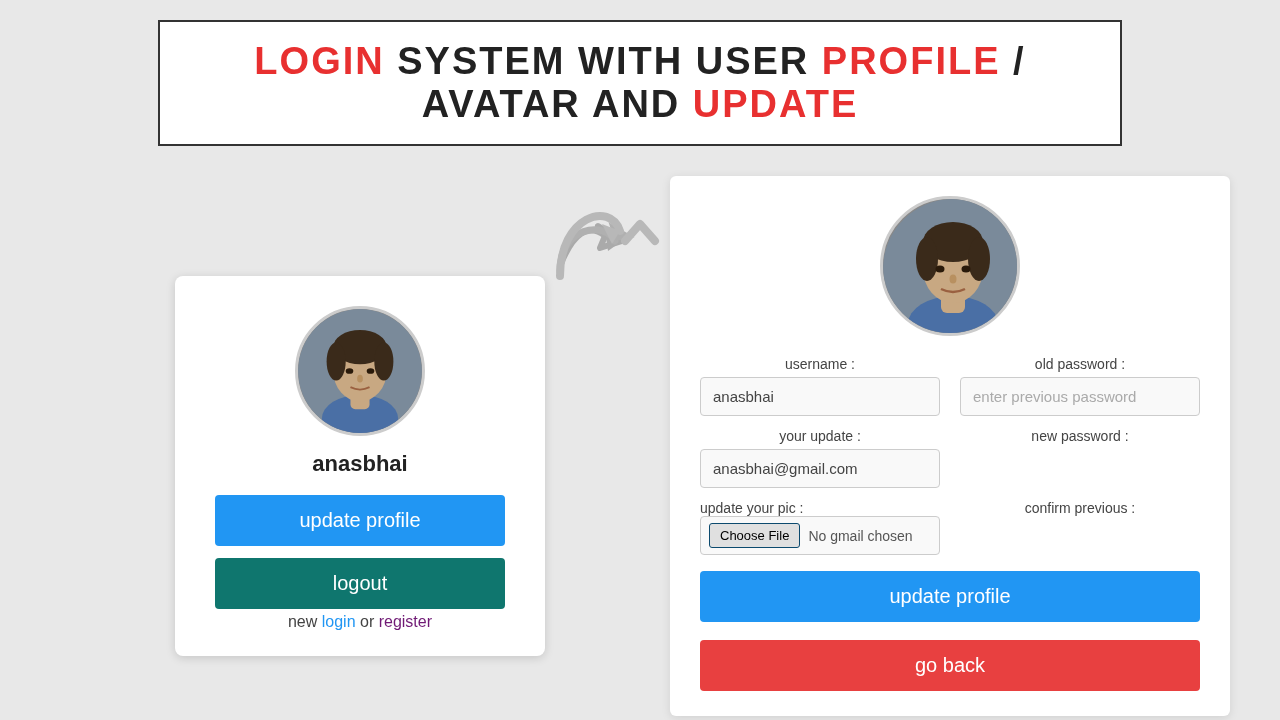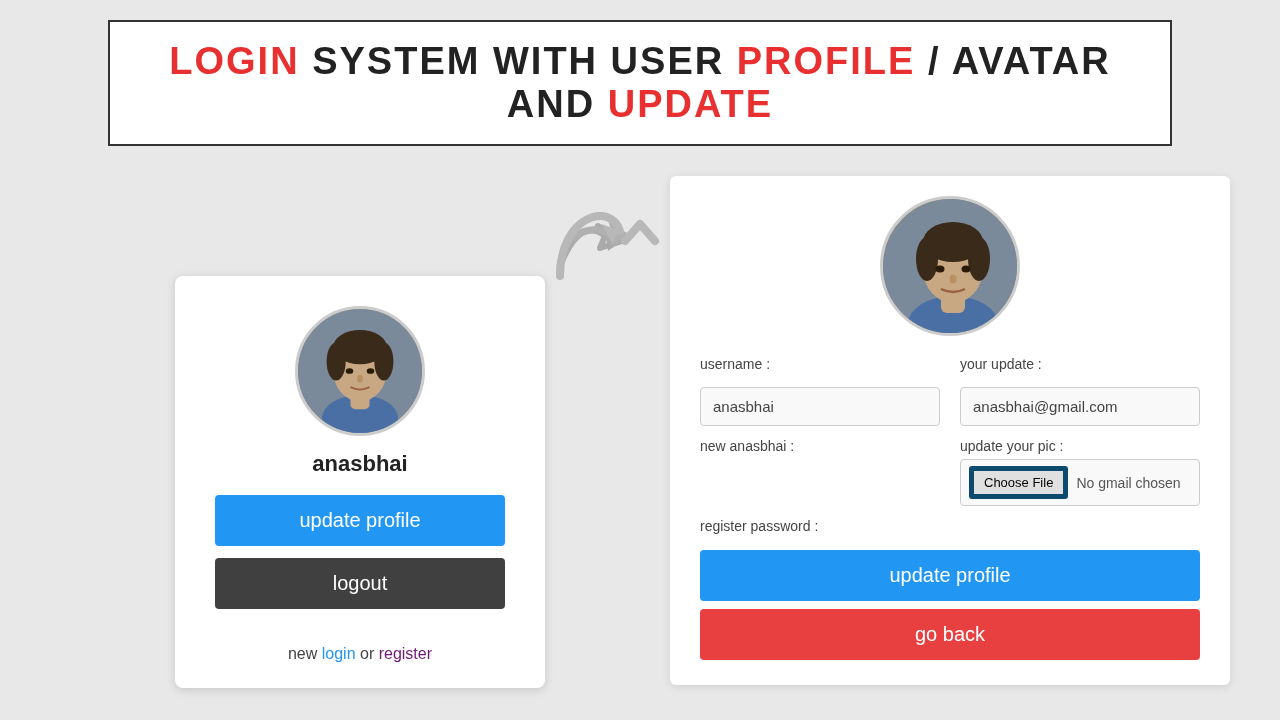--- a/index.html
+++ b/index.html
@@ -13,21 +13,21 @@
       display: flex;
       flex-direction: column;
       align-items: center;
       padding: 20px;
     }
 
     
     .header-banner {
       background: white;
       border: 2px solid #333;
-      width: 1064px;
+      width: 964px;
       padding: 18px 23px;
       text-align: center;
       margin-bottom: 30px;
     }
 
     .header-title {
       font-size: 38px;
       font-weight: 900;
       letter-spacing: 2px;
       color: #222;
@@ -113,29 +113,29 @@
       border: none;
       border-radius: 4px;
       padding: 14px 0;
       width: 100%;
       font-size: 20px;
       cursor: pointer;
       margin-bottom: 12px;
     }
 
     .btn-logout {
-      background: #404040;
+      background: #0f766e;
       color: white;
       border: none;
       border-radius: 4px;
       padding: 14px 0;
       width: 100%;
       font-size: 20px;
       cursor: pointer;
-      margin-bottom: 36px;
+      margin-bottom: 4px;
     }
 
     .new-user-text {
       font-size: 16px;
       color: #444;
     }
 
     .new-user-text a.blue {
       color: #2196f3;
       text-decoration: none;
@@ -176,21 +176,22 @@
     .form-grid {
       display: grid;
       grid-template-columns: 1fr 1fr;
       gap: 12px 20px;
       width: 100%;
     }
 
     .form-group {
       display: flex;
       flex-direction: column;
-      gap: 15px;
+      gap: 5px;
+      align-items: center;
     }
 
     .form-label {
       font-size: 14px;
       color: #444;
     }
 
     .form-input {
       border: 1px solid #ccc;
       border-radius: 4px;
@@ -202,36 +203,35 @@
       width: 100%;
     }
 
     .form-input::placeholder {
       color: #aaa;
     }
 
     .file-upload-group {
       display: flex;
       flex-direction: column;
-      gap: 5px;
     }
 
     .file-input-wrapper {
       display: flex;
       align-items: center;
       border: 1px solid #ccc;
       border-radius: 4px;
       background: #f9f9f9;
       padding: 6px 8px;
       gap: 8px;
     }
 
     .choose-file-btn {
       background: #e0e0e0;
-      border: 5px solid #0c4a6e;
+      border: 1px solid #0c4a6e;
       border-radius: 3px;
       padding: 4px 10px;
       font-size: 13px;
       cursor: pointer;
       white-space: nowrap;
     }
 
     .file-chosen-text {
       font-size: 14px;
       color: #555;
@@ -251,21 +251,21 @@
 
     .btn-go-back {
       background: #e84040;
       color: white;
       border: none;
       border-radius: 4px;
       padding: 14px 0;
       width: 100%;
       font-size: 20px;
       cursor: pointer;
-      margin-top: 8px;
+      margin-top: 18px;
     }
 
     
   </style>
 </head>
 <body>
 
 <div class="header-banner">
   <div class="header-title">
     <span class="red">LOGIN</span><span> SYSTEM WITH USER </span><span class="red">PROFILE</span><span> / AVATAR AND </span><span class="red">UPDATE</span>
@@ -358,41 +358,45 @@
       </svg>
     </div>
 
     <div class="form-grid">
 
       <div class="form-group">
         <label class="form-label">username :</label>
         <input class="form-input" type="text" value="anasbhai" style="">
       </div>
 
+      <div class="form-group">
+        <label class="form-label">old password :</label>
+        <input class="form-input" type="password" placeholder="enter previous password" style="">
+      </div>
 
       <div class="form-group">
         <label class="form-label">your update :</label>
         <input class="form-input" type="email" value="anasbhai@gmail.com" style="">
       </div>
 
       <div class="form-group">
-        <label class="form-label">new anasbhai :</label>
+        <label class="form-label">new password :</label>
       </div>
 
       <div class="file-upload-group">
         <label class="form-label">update your pic :</label>
         <div class="file-input-wrapper">
           <button class="choose-file-btn">Choose File</button>
           <span class="file-chosen-text">No gmail chosen</span>
 
         </div>
       </div>
 
       <div class="form-group">
-        <label class="form-label">register password :</label>
+        <label class="form-label">confirm previous :</label>
       </div>
 
     </div>
 
     <button class="btn-update-profile-form">update profile</button>
 
     <button class="btn-go-back">go back</button>
 
   </div>
 

